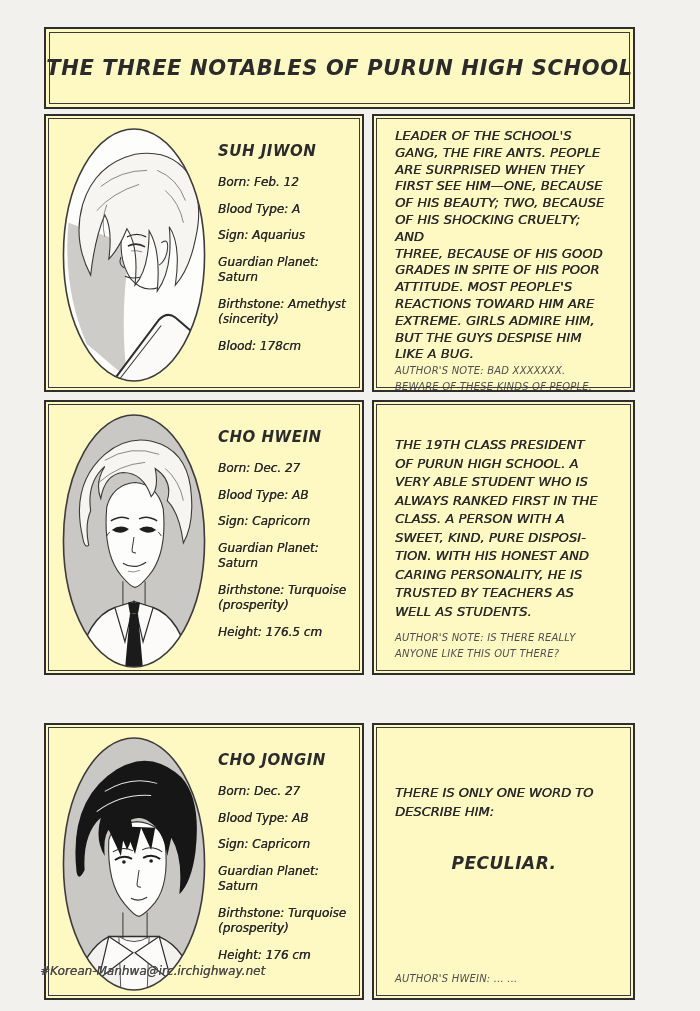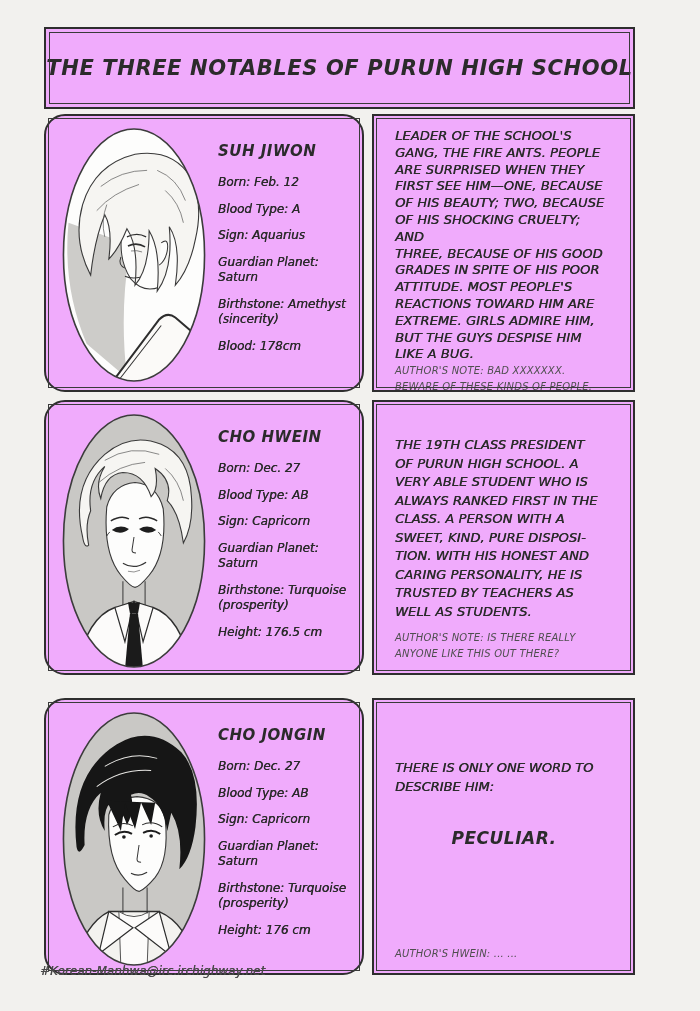--- a/index.html
+++ b/index.html
@@ -4,38 +4,38 @@
 <style>
   html,body{margin:0;padding:0;}
   body{
     width:700px;height:1011px;position:relative;overflow:hidden;
     background:#f2f1ee;
     font-family:"DejaVu Sans","Liberation Sans",sans-serif;
     color:#2b2b2b;
   }
   
   .dbox{
-    position:absolute;background:#f0abfc;
+    position:absolute;background:#fef9c3;
     border:2px solid #2e2e2e;box-sizing:border-box;
   }
   .dbox::after{
     content:"";position:absolute;inset:2px;border:1px solid #3a3a3a;pointer-events:none;
   }
   .title-box{left:44px;top:27px;width:591px;height:82px;display:flex;align-items:center;justify-content:center;}
   .title-box::after{inset:3px;}
   .page-title{
     font-size:21px;font-weight:bold;font-style:italic;letter-spacing:.6px;
     text-align:center;white-space:nowrap;
   }
-  .left-box{left:44px;width:320px;border-radius:21px;}
+  .left-box{left:44px;width:320px;}
   .right-box{left:372px;width:263px;display:flex;flex-direction:column;
     padding:12px 20px 12px 21px;}
   .row1 .left-box,.row1 .right-box{top:114px;height:278px;}
   .row2 .left-box,.row2 .right-box{top:400px;height:275px;}
-  .row3 .left-box,.row3 .right-box{top:698px;height:277px;}
+  .row3 .left-box,.row3 .right-box{top:723px;height:277px;}
 
   .portrait{position:absolute;left:14px;top:10px;width:148px;height:258px;}
 
   .stats{position:absolute;left:172px;top:26px;width:146px;font-style:italic;}
   .char-name{
     font-size:15px;font-weight:bold;letter-spacing:.5px;margin-bottom:15px;white-space:nowrap;
   }
   .stat{
     font-size:12px;line-height:15.5px;margin-bottom:11px;white-space:pre-line;
     text-shadow:.35px 0 0 currentColor;

